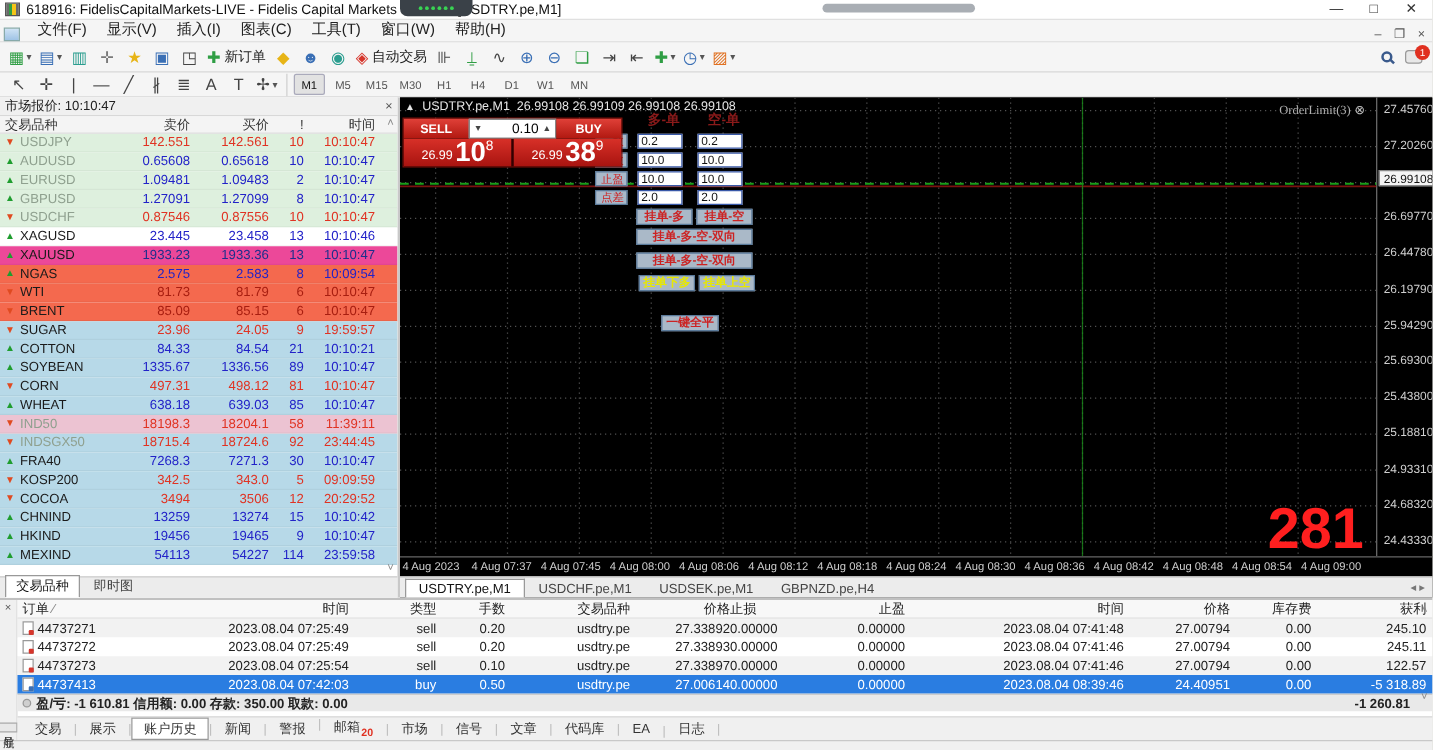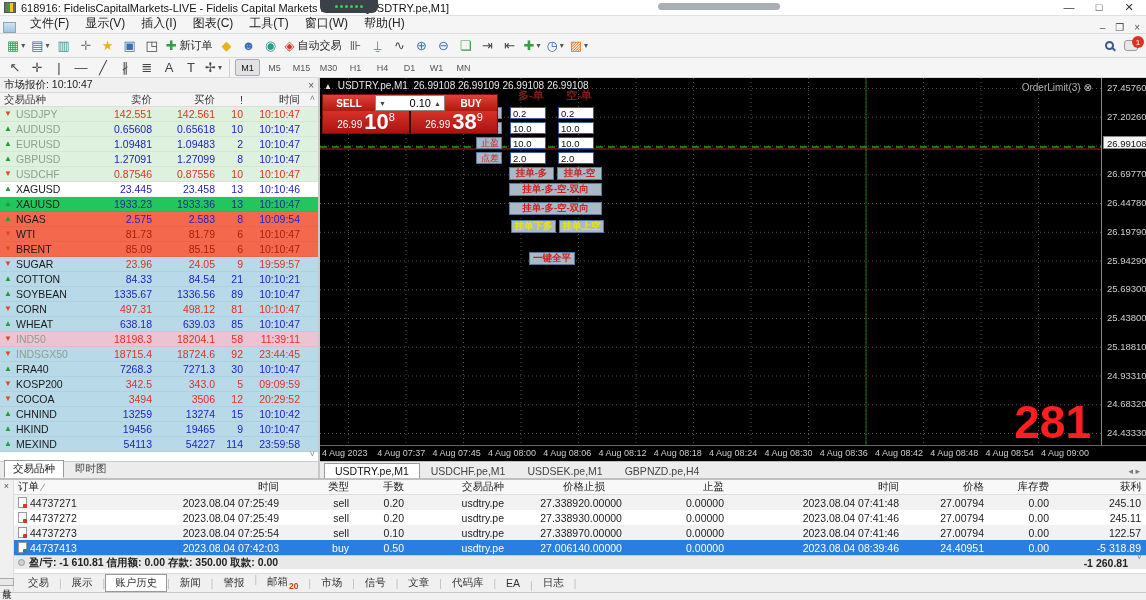--- a/index.html
+++ b/index.html
@@ -56,39 +56,39 @@
   .mw-row { height:15px; display:flex; align-items:center; font-size:10.5px; border-bottom:1px solid rgba(0,0,0,0.04); }
   .cellsym { width:95px; padding-left:4px; display:flex; align-items:center; gap:3px; overflow:hidden; }
   .cellb { width:57px; text-align:right; } .cella { width:63px; text-align:right; }
   .cellsp { width:28px; text-align:right; } .cellt { width:57px; text-align:right; }
   .mw-head .cellsym{width:95px} 
   .arr { width:9px; font-size:8px; line-height:1; }
   .mw-row.up .arr { color:#1f9d2f; } .mw-row.up .arr::before { content:"▲"; }
   .mw-row.down .arr { color:#e04a20; } .mw-row.down .arr::before { content:"▼"; }
   .sym { color:#1a1a1a; font-weight:400; }
   .mw-row.dim .sym { color:#8fa08f; }
-  .bg-green{background:#def0de} .bg-white{background:#ffffff} .bg-gold{background:#22c55e}
+  .bg-green{background:#def0de} .bg-white{background:#ffffff} .bg-gold{background:#ec4899}
   .bg-red{background:#f4694e} .bg-blue{background:#b7d9e8} .bg-pink{background:#ecc3d2}
   .v-red .num{color:#e03222} .v-blue .num{color:#2222c8} .v-navy .num{color:#1c2f8c} .v-darkred .num{color:#a81e10}
   .mw-scroll-up { position:absolute; right:3px; top:0; font-size:9px; color:#888; }
   .mw-scroll-dn { position:absolute; right:3px; bottom:19px; font-size:9px; color:#888; }
   .mw-tabs { height:17px; flex:0 0 17px; background:#ececec; border-top:1px solid #ccc; display:flex; align-items:flex-end; padding-left:4px; gap:2px; }
   .mw-tab { font-size:10.5px; padding:1px 8px; color:#444; border:1px solid transparent; }
   .mw-tab.active { background:#fff; border:1px solid #999; border-bottom-color:#fff; color:#111; }
 
   
   .chart-col { flex:1 1 auto; display:flex; flex-direction:column; background:#000; position:relative; }
   .plot-row { flex:0 0 367px; height:367px; display:flex; }
   .plot { position:relative; width:782px; flex:0 0 782px; height:367px; background:#000; border-right:1px solid #888; overflow:hidden; }
   .scale { flex:1 1 auto; position:relative; background:#000; }
   .scale .tick { position:absolute; left:5px; font-size:9.5px; color:#cfcfcf; white-space:nowrap; }
   .cur-price { position:absolute; left:1px; top:58px; background:#f4f4f4; color:#111; font-size:9.5px; padding:0 3px; height:13px; line-height:13px; border:1px solid #888; }
   .ohlc { position:absolute; left:4px; top:2px; color:#e6e6e6; font-size:10px; white-space:nowrap; z-index:5; }
   .ohlc .tri { font-size:8px; margin-right:3px; }
-  .orderlimit { position:absolute; right:9px; top:4px; color:#b0b0b0; font-size:10px; z-index:5; }
+  .orderlimit { position:absolute; right:9px; top:4px; color:#b0b0b0; font-size:10px; z-index:5;font-family:Liberation Serif, serif; }
   .orderlimit .oli { color:#c0c0c0; margin-left:3px; }
   .big-counter { position:absolute; right:10px; bottom:0px; color:#ff1f1f; font-size:46px; font-weight:bold; line-height:1; z-index:4; }
   .timeaxis { flex:0 0 16px; height:16px; background:#000; position:relative; border-top:1px solid #666; }
   .timeaxis .tl { position:absolute; top:2px; font-size:9px; color:#cccccc; white-space:nowrap; }
   .chart-tabs { flex:0 0 17px; height:17px; background:#ececec; border-top:1px solid #bbb; display:flex; align-items:flex-end; padding-left:4px; position:relative; }
   .ch-tab { font-size:10.5px; padding:1px 10px; color:#444; border:1px solid transparent; border-bottom:none; white-space:nowrap; }
   .ch-tab.active { background:#fff; border-color:#999; color:#111; }
   .tab-arrows { position:absolute; right:6px; bottom:2px; color:#777; font-size:9px; }
 
   

